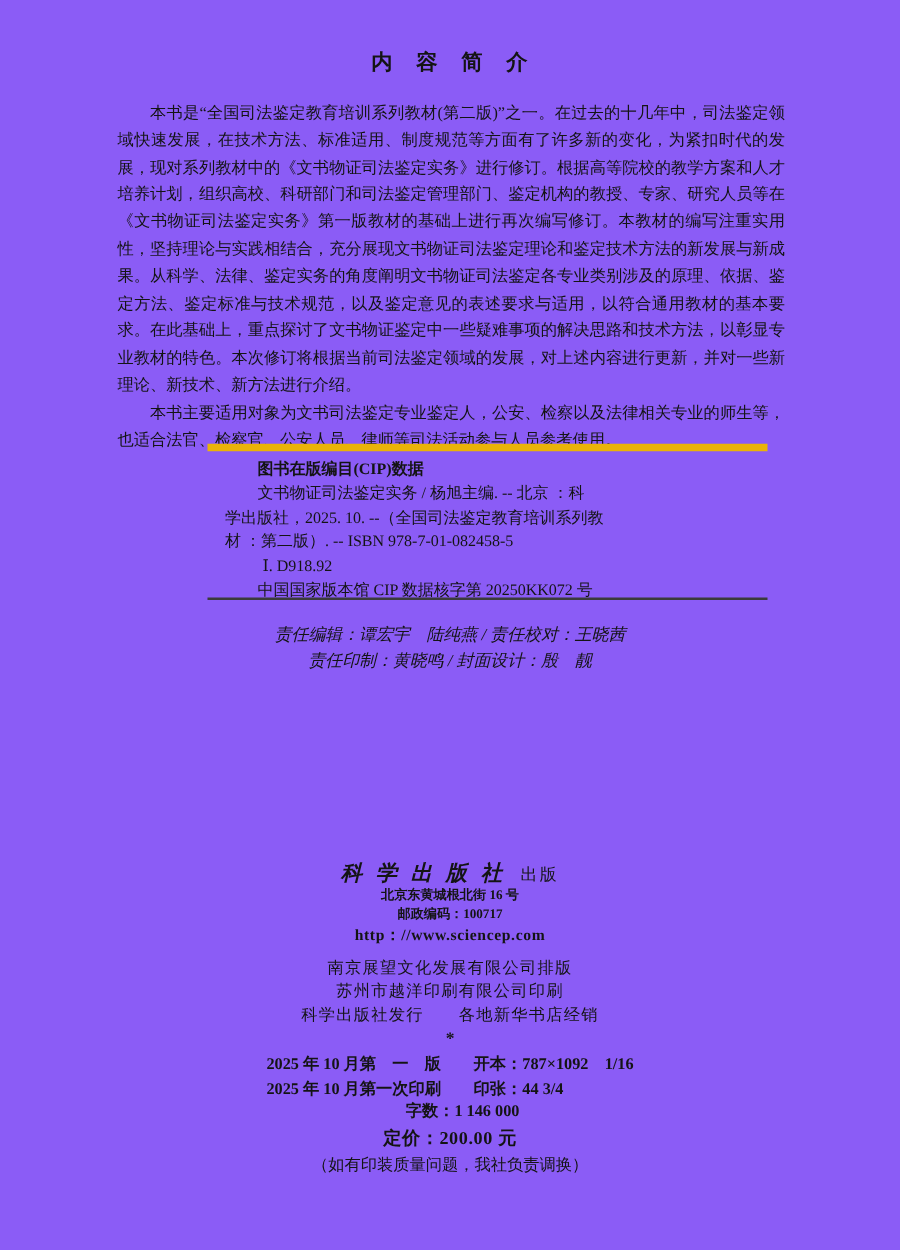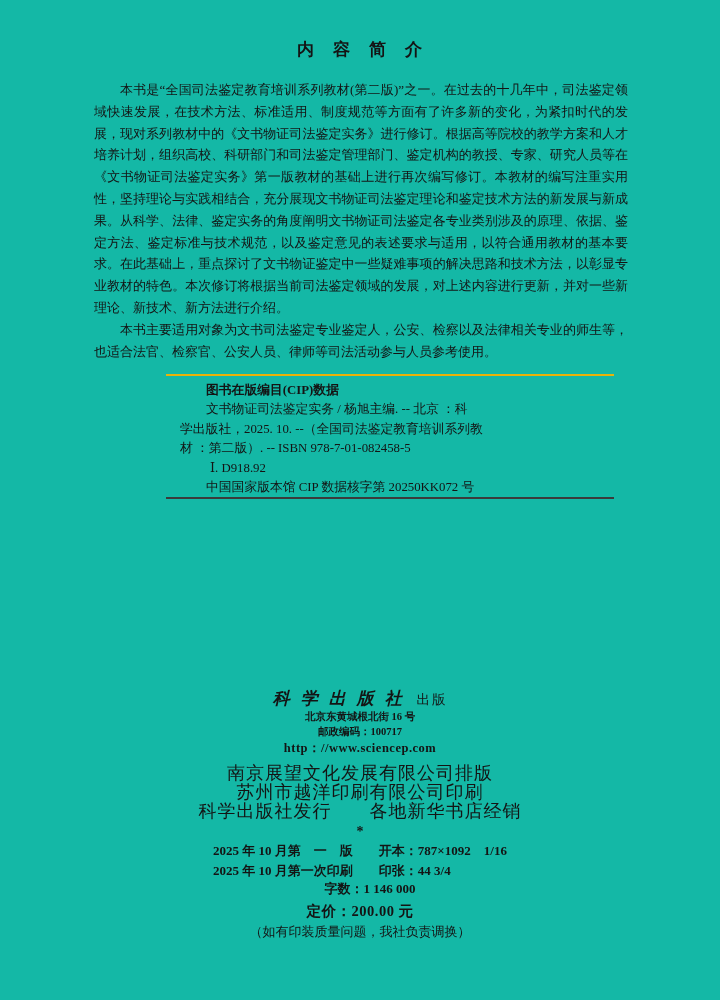--- a/index.html
+++ b/index.html
@@ -1,49 +1,49 @@
 <!DOCTYPE html>
 <html><head>
 <meta charset="utf-8">
 <style>
   html,body{margin:0;padding:0;background:#ffffff;}
   .page{
-    position:relative;width:720px;height:1000px;background:#14b8a6;
+    position:relative;width:720px;height:1000px;background:#8b5cf6;
     color:#141414;font-family:"Liberation Serif","DejaVu Serif",serif;
     overflow:hidden;
   }
   .title{
     position:absolute;top:38px;left:0;width:100%;margin:0;
     text-align:center;font-size:17px;font-weight:bold;letter-spacing:1px;
   }
   .intro{
     position:absolute;top:79px;left:94px;width:534px;
     font-size:13px;line-height:21.8px;text-align:justify;
   }
   .intro p{margin:0;text-indent:2em;}
   .cip-box{
-    position:absolute;top:374px;left:166px;width:448px;height:125px;
-    box-sizing:border-box;border-top:2px solid #eab308;border-bottom:2px solid #3b3b3b;
+    position:absolute;top:355px;left:166px;width:448px;height:125px;
+    box-sizing:border-box;border-top:6px solid #eab308;border-bottom:2px solid #3b3b3b;
     padding:5px 6px 0 14px;font-size:12.8px;line-height:19.4px;
   }
   .cip-heading{font-weight:bold;padding-left:26px;}
   .ind-a{padding-left:26px;}
   .ind-b{padding-left:30px;}
   .staff{
     position:absolute;top:498px;left:0;width:100%;text-align:center;
     font-style:italic;font-size:13.5px;line-height:20.5px;
   }
   .colophon{position:absolute;top:687px;left:0;width:100%;text-align:center;}
   .pub-line{font-size:15px;height:22px;}
   .pub-logo{font-weight:bold;font-style:italic;letter-spacing:11px;font-size:17px;}
   .pub-label{font-size:13.5px;margin-left:0px;letter-spacing:2px;}
   .addr{font-size:10.5px;line-height:15px;font-weight:bold;text-align:center;}
   .site{font-size:12.5px;font-weight:bold;line-height:17px;margin-top:1px;letter-spacing:0.5px;}
   .company-group{margin-top:7px;}
-  .company{font-size:18px;line-height:19px;letter-spacing:1px;text-align:center;}
+  .company{font-size:13px;line-height:19px;letter-spacing:1px;text-align:center;}
   .star{font-size:14px;font-weight:bold;margin-top:4px;line-height:14px;}
   .details{
     display:inline-block;text-align:left;font-size:13px;font-weight:bold;
     line-height:19.5px;margin-top:2px;
   }
   .wordcount{font-size:13px;font-weight:bold;line-height:18px;margin-left:20px;}
   .price{font-size:14.5px;font-weight:bold;line-height:22px;margin-top:2px;letter-spacing:0.5px;}
   .note{font-size:13px;line-height:20px;}
 </style>
 </head>
@@ -60,20 +60,24 @@
 
   <div class="cip-box">
     <div class="cip-heading">图书在版编目(CIP)数据</div>
     <div class="ind-a">文书物证司法鉴定实务 / 杨旭主编. -- 北京 ：科</div>
     <div>学出版社，2025. 10. --（全国司法鉴定教育培训系列教</div>
     <div>材 ：第二版）. -- ISBN 978-7-01-082458-5</div>
     <div class="ind-b">Ⅰ. D918.92</div>
     <div class="ind-a">中国国家版本馆 CIP 数据核字第 20250KK072 号</div>
   </div>
 
+  <div class="staff">
+    <div>责任编辑：谭宏宇　陆纯燕 / 责任校对：王晓茜</div>
+    <div>责任印制：黄晓鸣 / 封面设计：殷　靓</div>
+  </div>
 
   <div class="colophon">
     <div class="pub-line">
       <span class="pub-logo">科学出版社</span>
       <span class="pub-label">出版</span>
     </div>
     <div class="addr">北京东黄城根北街 16 号</div>
     <div class="addr">邮政编码：100717</div>
     <div class="site">http：//www.sciencep.com</div>
 

